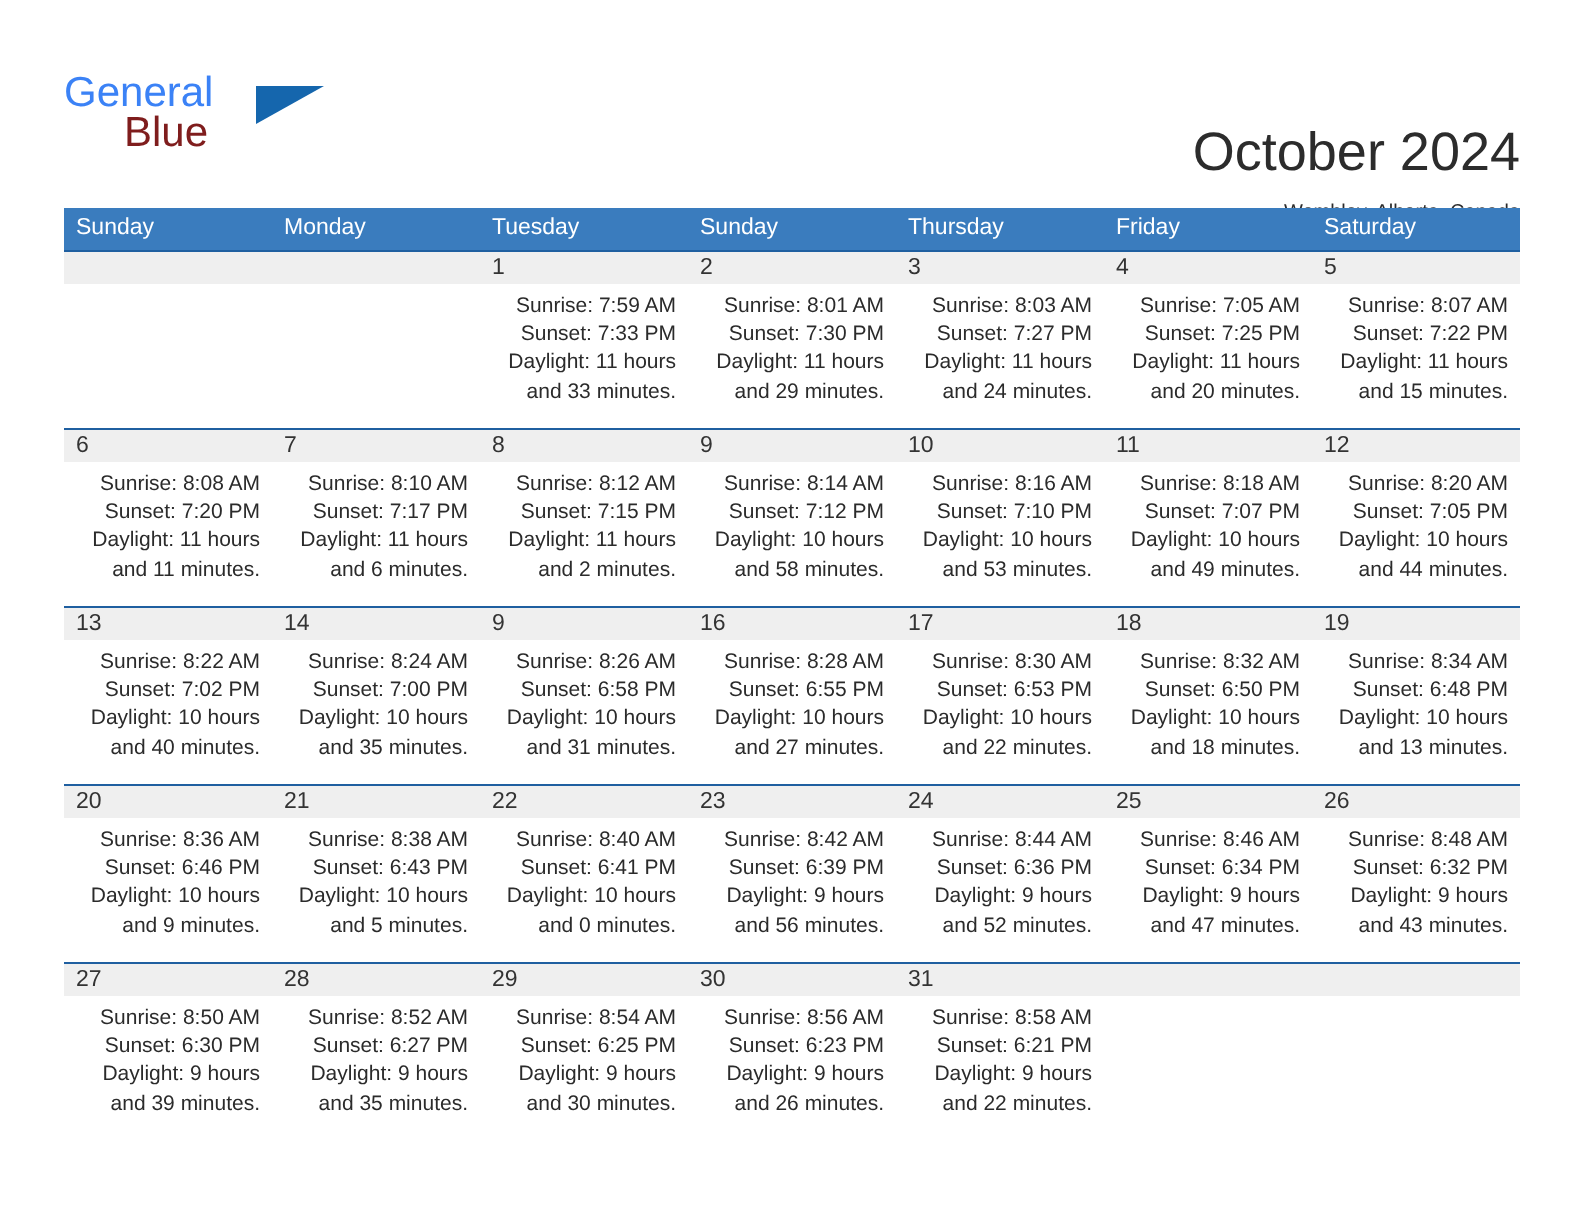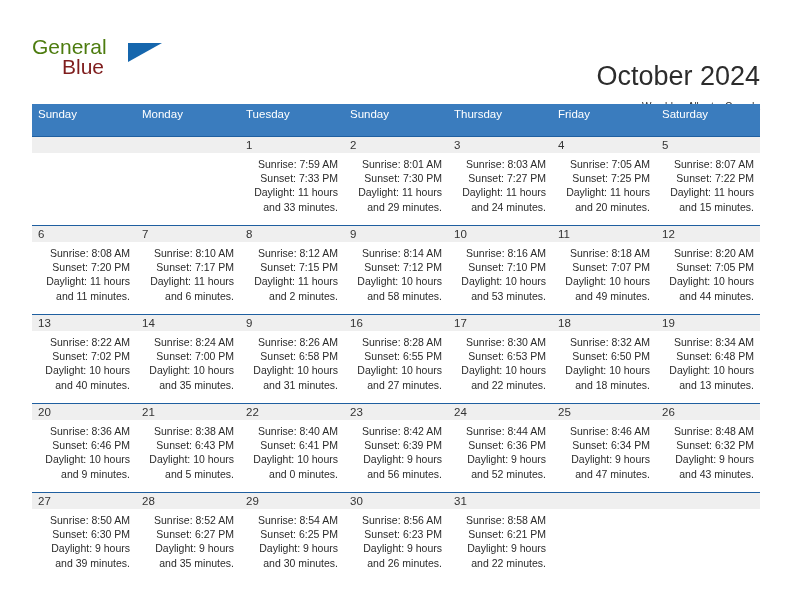--- a/index.html
+++ b/index.html
@@ -30,21 +30,21 @@
   }
   .logo {
     position: absolute;
     left: 0;
     top: 6px;
     width: 200px;
     height: 54px;
   }
   .logo-general {
     font-size: 21px;
-    color: #4d7c0f;
+    color: #3b82f6;
     letter-spacing: 0px;
     line-height: 22px;
     display: block;
   }
   .logo-blue {
     font-size: 21px;
     color: #7f1d1d;
     line-height: 22px;
     display: block;
     margin-left: 30px;
@@ -83,21 +83,21 @@
   
   .calendar {
     position: absolute;
     left: 32px;
     top: 104px;
     width: 728px;
   }
   .weekday-row {
     display: flex;
     background: #3a7cbe;
-    height: 32px;
+    height: 21px;
   }
   .weekday {
     flex: 1 1 0;
     font-size: 11.5px;
     color: #ffffff;
     line-height: 21px;
     padding-left: 6px;
     box-sizing: border-box;
     overflow: hidden;
     white-space: nowrap;

